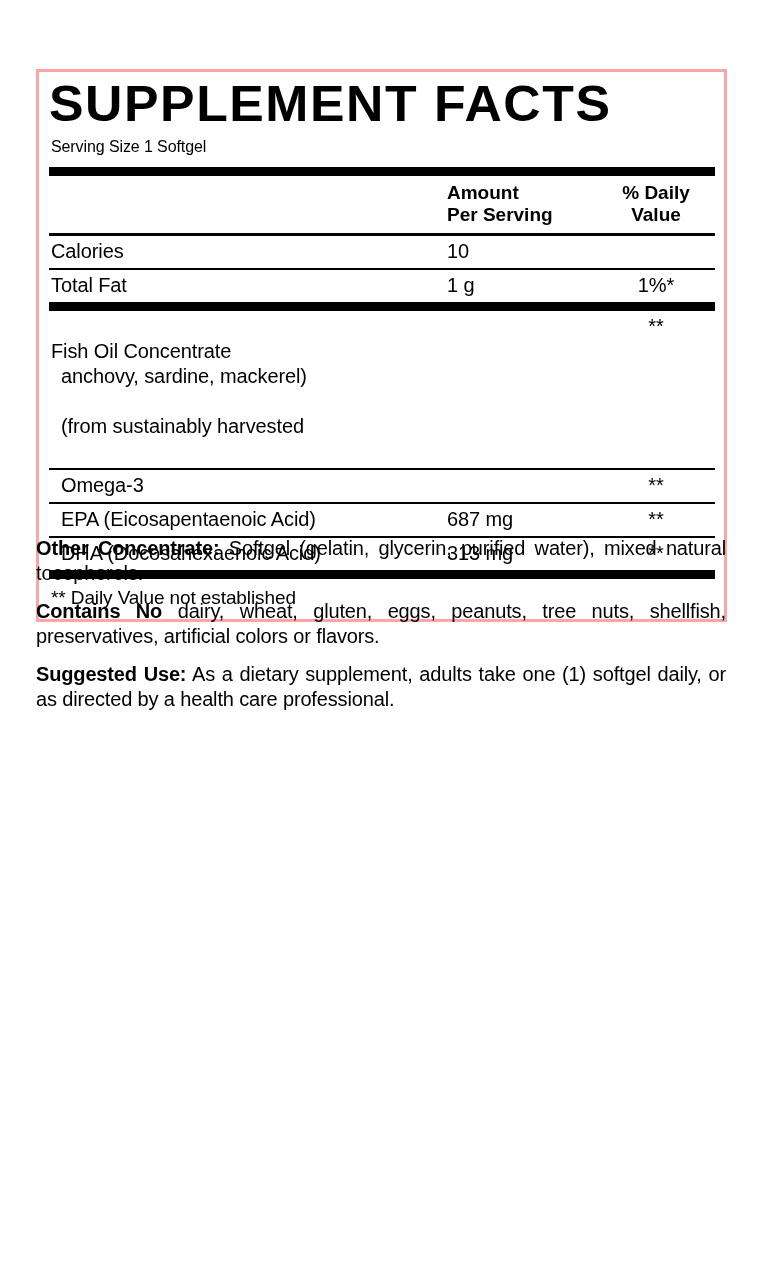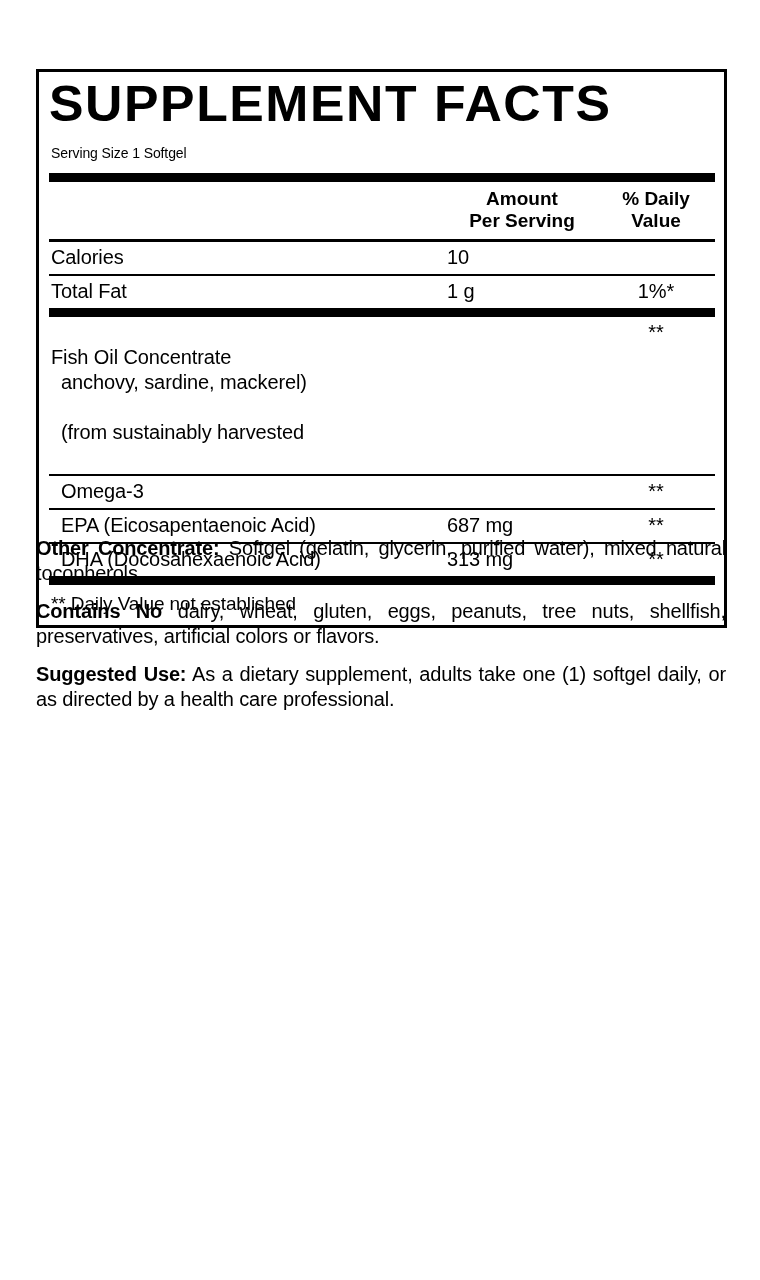--- a/index.html
+++ b/index.html
@@ -16,42 +16,42 @@
     overflow: hidden;
     -webkit-font-smoothing: antialiased;
   }
 
   
   .panel {
     position: absolute;
     left: 36px;
     top: 69px;
     width: 691px;
-    border: 3px solid #000000;
+    border: 3px solid #fca5a5;
     box-sizing: border-box;
     padding: 0 9px 0 10px;
     background: #fff;
   }
 
   .sf-title {
     font-weight: bold;
     font-size: 50px;
     line-height: 52px;
     letter-spacing: 1.5px;
     margin: 6px 0 0 0;
     white-space: nowrap;
     transform: scaleX(1.035);
     transform-origin: left center;
     font-stretch: expanded;
   }
 
   .serving-size {
-    font-size: 14px;
+    font-size: 16px;
     line-height: 24px;
-    margin: 11px 0 8px 2px;
+    margin: 5px 0 8px 2px;
     letter-spacing: -0.1px;
   }
 
   
   .rule-thick {
     height: 9px;
     background: #000;
     margin: 0;
   }
   .rule-med {
@@ -95,21 +95,20 @@
   .head-row {
     display: flex;
     align-items: flex-start;
     font-weight: bold;
     font-size: 19px;
     line-height: 22px;
   }
   .head-row .spacer { flex: 1 1 auto; }
   .head-row .amount {
     flex: 0 0 150px;
-    text-align: center;
     padding: 6px 0 7px 0;
   }
   .head-row .dv {
     flex: 0 0 118px;
     text-align: center;
     padding: 6px 0 7px 0;
   }
 
   .footnotes {
     font-size: 19px;

